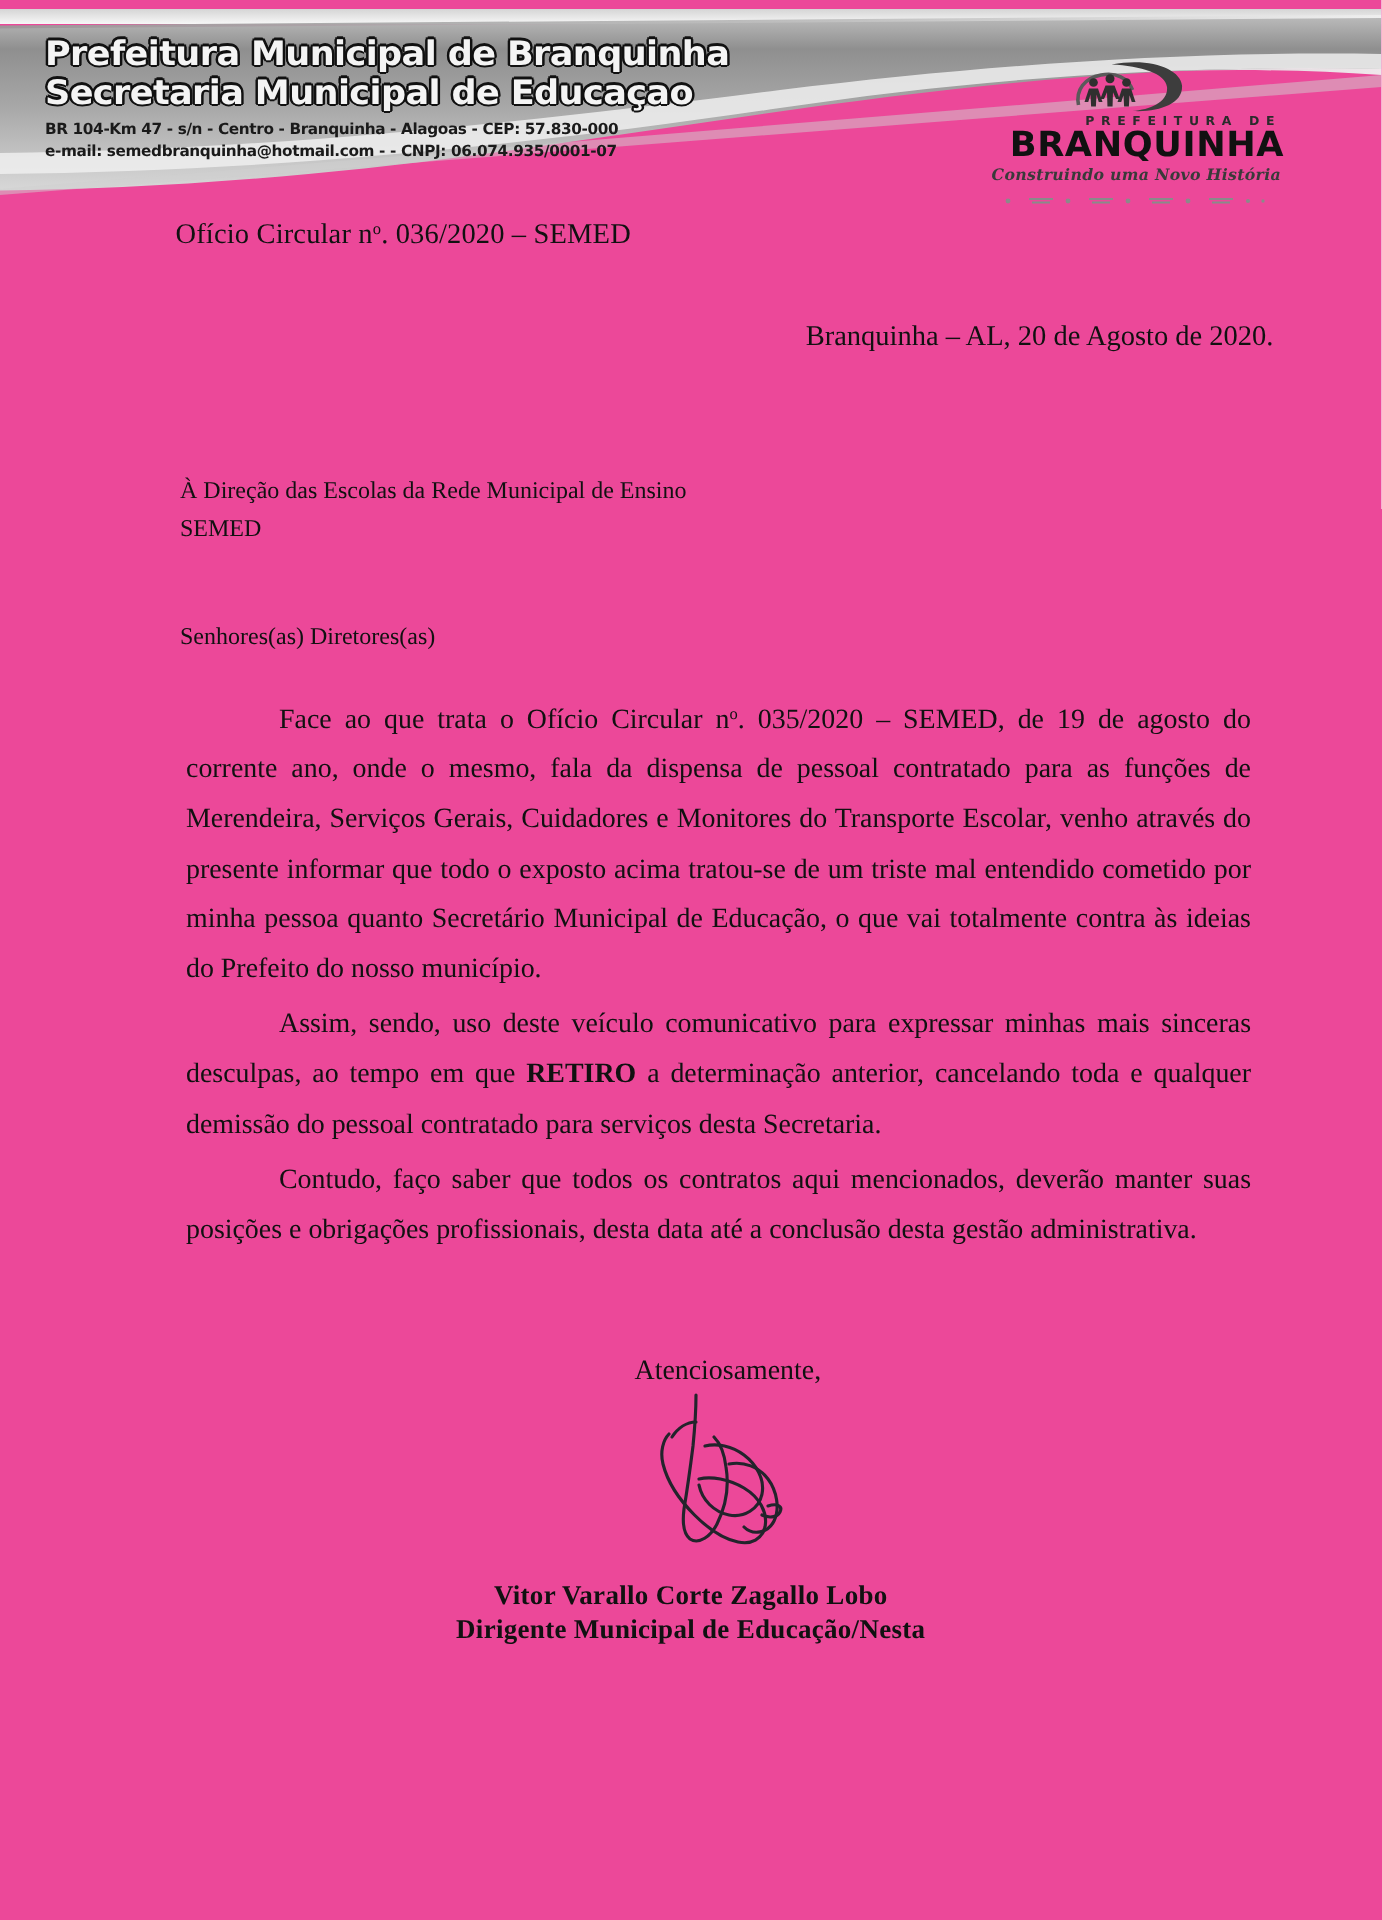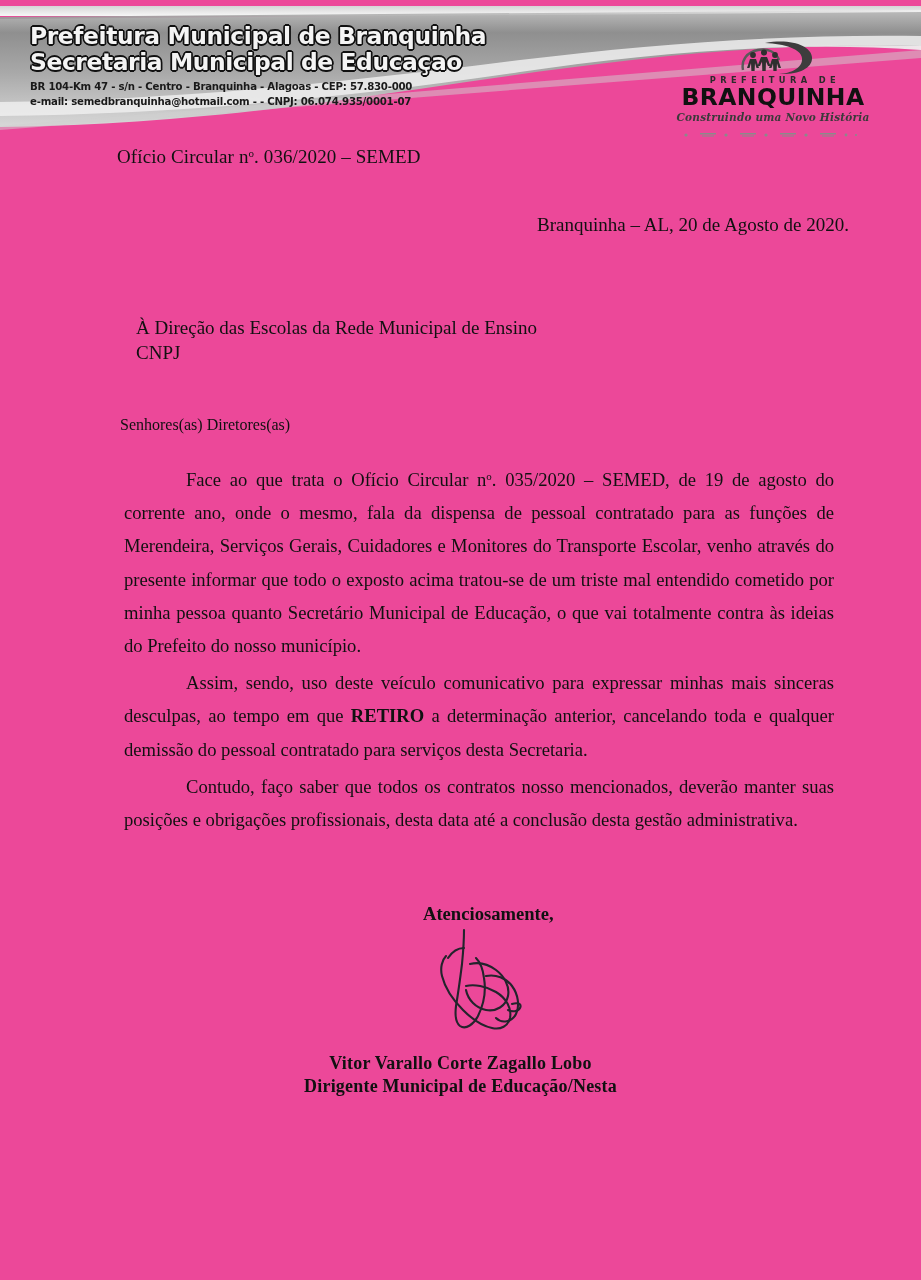--- a/index.html
+++ b/index.html
@@ -67,26 +67,26 @@
     font-size: 10.2px;
     line-height: 14.5px;
     color: #1a1a1a;
     letter-spacing: -0.25px;
     white-space: nowrap;
   }
 
   
   .crest {
     position: absolute;
-    left: 668px;
+    left: 644px;
     top: 40px;
     width: 210px;
     height: 96px;
     z-index: 4;
-    text-align: center;
+    text-align: right;
   }
   .crest-mark {
     position: relative;
     height: 36px;
   }
   .crest-mark svg { display: block; margin: 0 auto; }
   .crest-kicker {
     font-family: "DejaVu Sans", sans-serif;
     font-size: 8.3px;
     font-weight: bold;
@@ -130,23 +130,23 @@
 
   .place-date {
     position: absolute;
     right: 72px;
     top: 214px;
     font-size: 19px;
   }
 
   .recipient {
     position: absolute;
-    left: 136px;
+    left: 120px;
     top: 315px;
-    font-size: 19px;
+    font-size: 16px;
     line-height: 25px;
   }
 
   .salutation {
     position: absolute;
     left: 120px;
     top: 416px;
     font-size: 16px;
   }
 
@@ -165,21 +165,20 @@
     text-indent: 62px;
   }
   .body-copy p sup { font-size: 11px; vertical-align: 0.55em; }
   .body-copy b { font-weight: bold; }
 
   .closing {
     position: absolute;
     left: 423px;
     top: 903px;
     font-size: 18.6px;
-    font-weight: bold;
   }
 
   .signature {
     position: absolute;
     left: 408px;
     top: 928px;
     width: 170px;
     height: 112px;
   }
 
@@ -273,29 +272,29 @@
   </div>
 
   <div class="doc-title">
     <span>Ofício Circular n</span><sup>o</sup><span>. 036/2020 – SEMED</span>
   </div>
 
   <div class="place-date">Branquinha – AL, 20 de Agosto de 2020.</div>
 
   <div class="recipient">
     <div>À Direção das Escolas da Rede Municipal de Ensino</div>
-    <div>CNPJ</div>
+    <div>SEMED</div>
   </div>
 
   <div class="salutation">Senhores(as) Diretores(as)</div>
 
   <div class="body-copy">
     <p><span>Face ao que trata o Ofício Circular n</span><sup>o</sup><span>. 035/2020 – SEMED, de 19 de agosto do corrente ano, onde o mesmo, fala da dispensa de pessoal contratado para as funções de Merendeira, Serviços Gerais, Cuidadores e Monitores do Transporte Escolar, venho através do presente informar que todo o exposto acima tratou-se de um triste mal entendido cometido por minha pessoa quanto Secretário Municipal de Educação, o que vai totalmente contra às ideias do Prefeito do nosso município.</span></p>
     <p><span>Assim, sendo, uso deste veículo comunicativo para expressar minhas mais sinceras desculpas, ao tempo em que </span><b>RETIRO</b><span> a determinação anterior, cancelando toda e qualquer demissão do pessoal contratado para serviços desta Secretaria.</span></p>
-    <p>Contudo, faço saber que todos os contratos nosso mencionados, deverão manter suas posições e obrigações profissionais, desta data até a conclusão desta gestão administrativa.</p>
+    <p>Contudo, faço saber que todos os contratos aqui mencionados, deverão manter suas posições e obrigações profissionais, desta data até a conclusão desta gestão administrativa.</p>
   </div>
 
   <div class="closing">Atenciosamente,</div>
 
   <div class="signature">
     <svg width="170" height="112" viewBox="0 0 170 112">
       <g fill="none" stroke="#23242c" stroke-width="2.1" stroke-linecap="round">
         <path d="M56,2 C56,14 55,26 54,36 C52,52 50,66 48,78 C47,86 47,94 52,98
                  C58,102 66,96 70,88 C76,76 78,62 76,50 C75,42 72,34 68,30"></path>
         <path d="M38,28 C34,32 32,40 34,48 C37,60 45,72 55,82 C64,91 74,98 84,100

